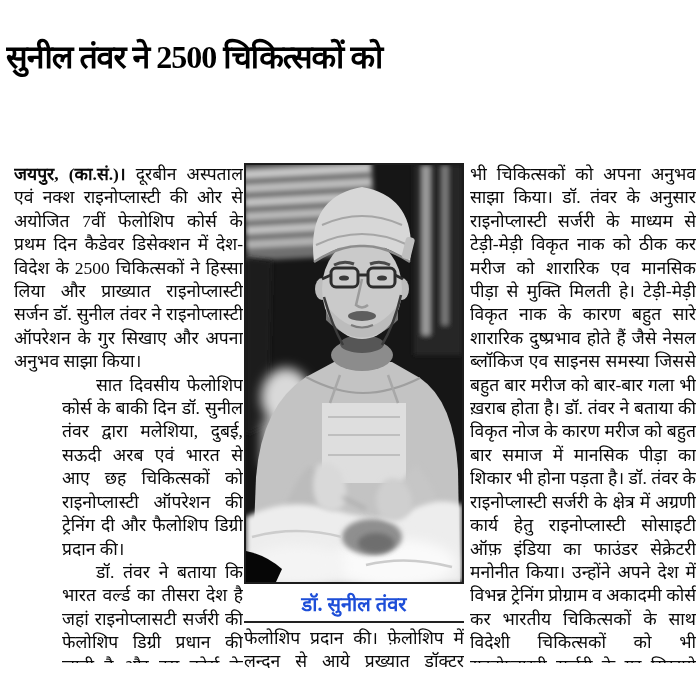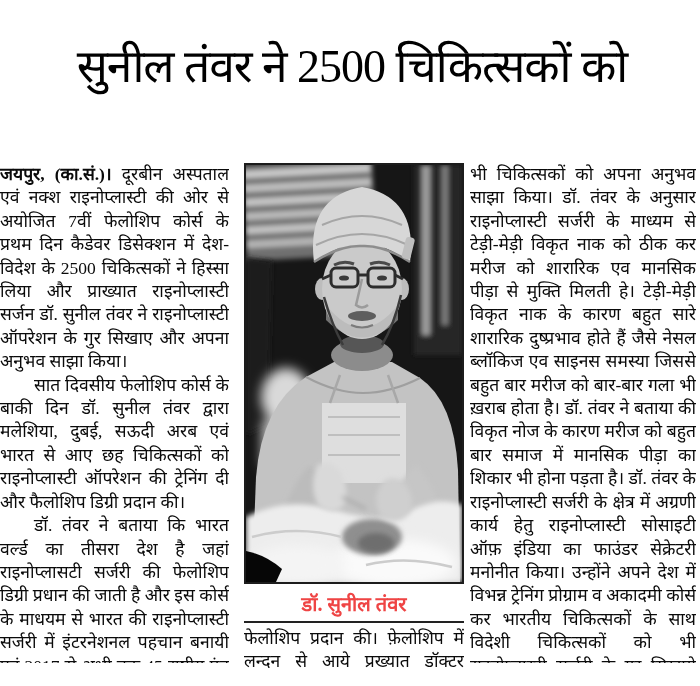--- a/index.html
+++ b/index.html
@@ -8,40 +8,39 @@
     width:700px;height:686px;
     background:#ffffff;
     font-family:"Liberation Serif", serif;
     color:#000;
     overflow:hidden;
     margin:0 auto;
   }
   
   .headline{
     position:absolute;left:6px;top:4px;width:692px;
-    font-weight:normal;
-    font-size:46px;
+    font-weight:bold;
+    font-size:32px;
     line-height:64px;
     letter-spacing:-1px;
     color:#000;
     white-space:nowrap;
-    text-align:center;
   }
   .headline .hl-line{display:block;overflow:hidden;}
   
   .col{
     position:absolute;top:163px;height:500px;
     font-size:17.5px;line-height:23.4px;
     text-align:justify;
     overflow:hidden;
     color:#0a0a0a;
   }
   .col p{margin:0;padding:0;}
-  .col p + p{text-indent:34px;}
-  .col-left{left:0;width:229px;}
+  .col p + p{text-indent:34px;margin-left:48px;}
+  .col-left{left:14px;width:229px;}
   .col-right{left:470px;width:226px;}
   .lead{font-weight:bold;}
   .cont{text-align-last:justify;}
   
   .col-mid{
     position:absolute;left:244px;top:163px;width:220px;height:505px;
     overflow:hidden;
   }
   .photo-frame{
     box-sizing:border-box;
@@ -50,21 +49,21 @@
     background:#161616;
     display:block;
   }
   .photo-frame svg{display:block;width:100%;height:100%;}
   .photo-caption{
     margin-top:8px;
     text-align:center;
     font-weight:bold;
     font-size:20px;
     line-height:24px;
-    color:#ef4444;
+    color:#1d4ed8;
   }
   .caption-rule{
     border:none;
     border-top:2px solid #222;
     margin:5px 0 4px 0;
   }
   .mid-para{
     font-size:17.5px;line-height:23.4px;
     text-align:justify;text-align-last:justify;
     color:#0a0a0a;

